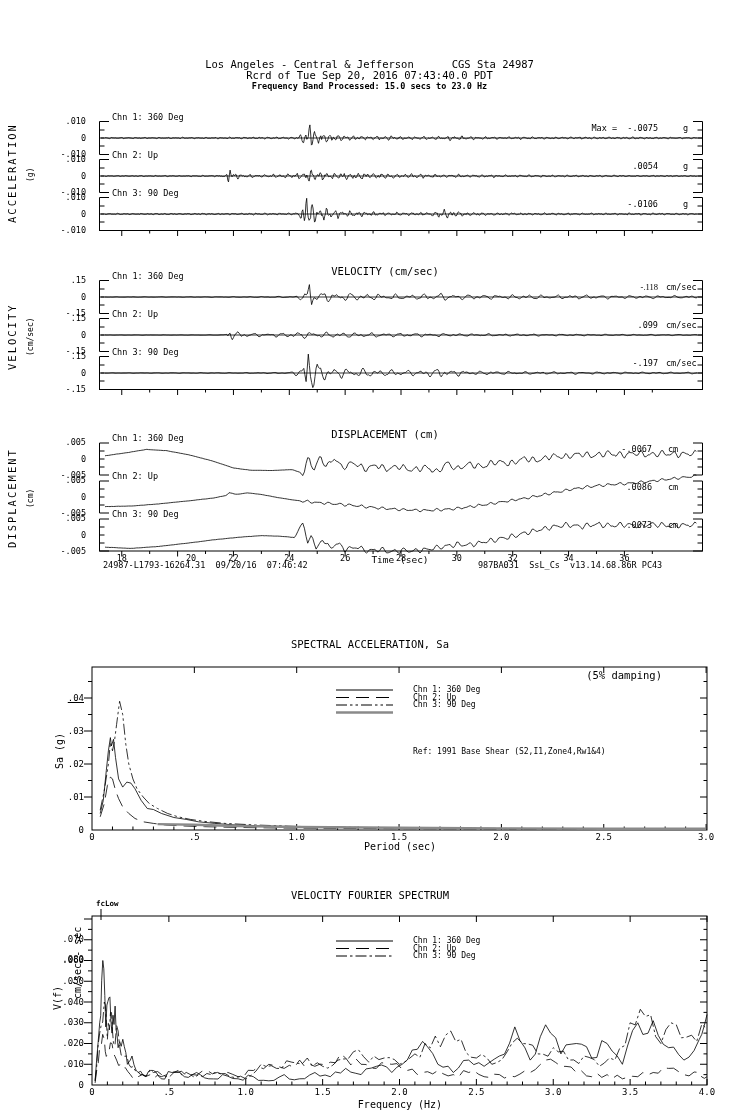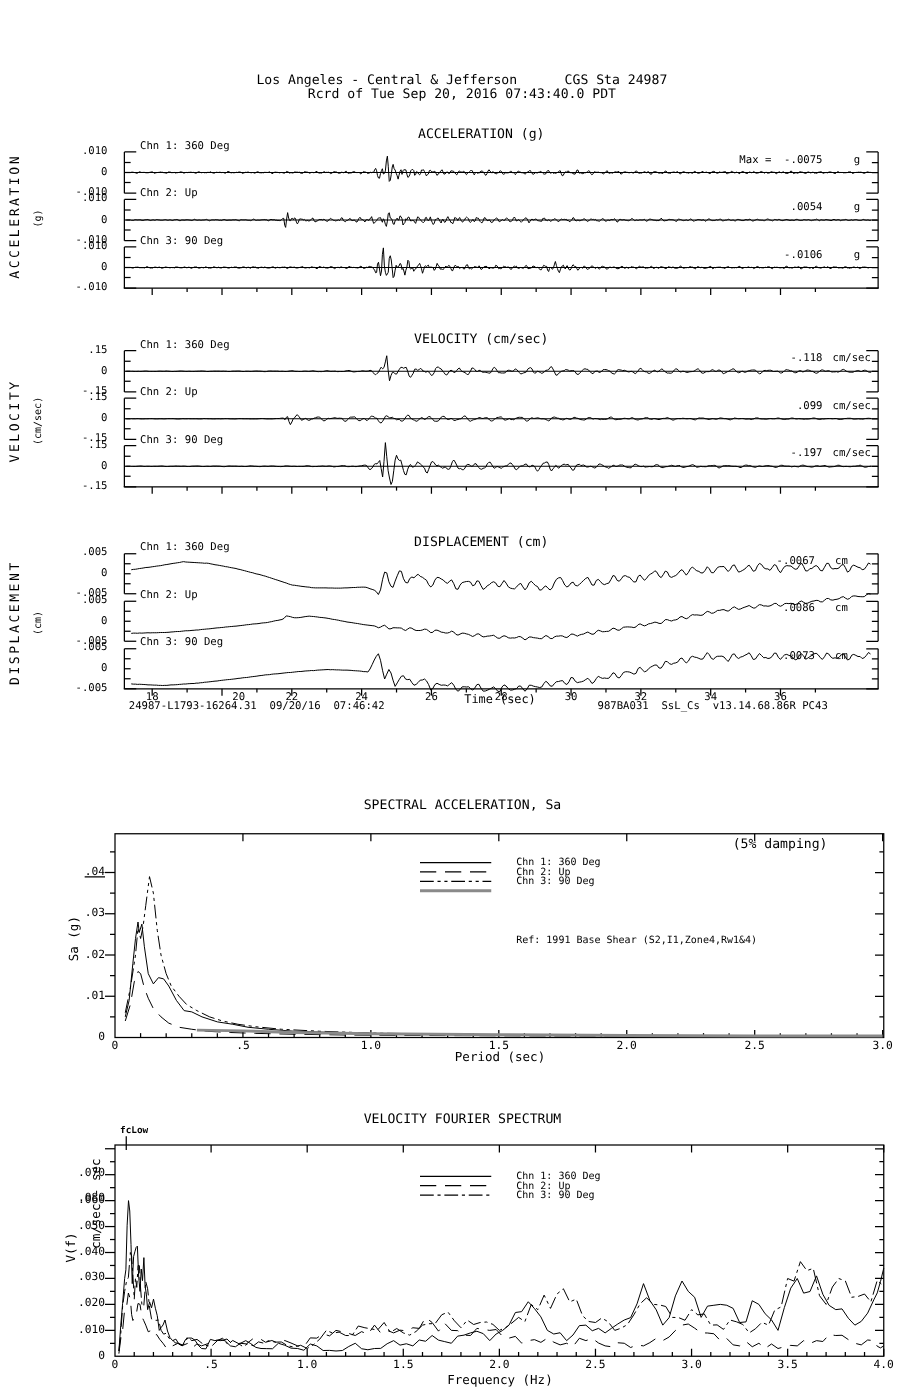--- a/index.html
+++ b/index.html
@@ -351,41 +351,41 @@
       <path d="M95.1 1082.9L96.6 1071.0L98.1 1064.2L99.7 1047.7L101.2 1045.9L102.7 1034.4L104.3 1039.3L105.3 1051.7L106.3 1056.4L107.4 1053.9L108.9 1052.5L110.4 1042.8L112.0 1043.5L113.5 1053.4L115.0 1056.5L116.6 1060.1L118.6 1065.4L120.7 1064.5L122.8 1068.4L125.3 1067.6L127.8 1071.5L130.4 1074.6L133.0 1078.3L135.5 1079.0L138.1 1076.7L142.2 1074.7L146.2 1076.3L150.4 1074.6L154.0 1078.1L157.5 1075.2L161.2 1076.7L166.3 1074.9L171.3 1071.9L176.6 1072.5L181.6 1071.2L186.7 1076.3L191.9 1074.6L197.0 1075.1L202.1 1071.2L207.3 1070.5L212.4 1073.8L217.5 1072.4L222.7 1074.6L227.8 1072.4L232.8 1074.4L238.1 1076.7L243.1 1077.5L248.2 1070.3L253.4 1070.5L258.5 1067.1L263.6 1068.7L268.8 1064.3L273.9 1065.5L279.0 1066.8L284.2 1068.4L289.3 1065.3L294.3 1067.5L299.6 1060.1L304.6 1066.4L309.7 1064.3L314.9 1066.3L320.0 1064.1L325.1 1064.7L330.3 1062.2L335.4 1062.7L340.5 1054.0L345.7 1058.0L350.8 1064.9L355.8 1058.7L361.1 1064.3L366.1 1064.5L371.2 1068.1L376.4 1068.4L381.5 1062.7L386.6 1063.6L391.8 1064.3L396.9 1063.6L402.0 1069.0L407.2 1070.5L412.3 1069.1L417.3 1074.5L422.6 1072.5L427.6 1071.7L432.7 1073.9L437.9 1070.5L443.0 1073.7L448.1 1075.9L453.3 1074.6L458.4 1077.2L463.5 1070.6L468.7 1072.5L473.8 1070.7L478.8 1074.4L484.1 1076.7L489.1 1077.4L494.2 1074.2L499.4 1074.6L504.5 1078.0L509.6 1076.0L514.8 1076.7L519.9 1074.1L525.0 1070.7L530.2 1072.5L535.3 1069.6L540.3 1064.4L545.6 1060.1L550.6 1059.2L555.7 1062.5L560.9 1066.3L566.0 1066.4L571.1 1067.0L576.3 1072.5L581.4 1070.8L586.5 1075.9L591.7 1076.7L596.8 1073.2L601.8 1077.4L607.1 1074.6L612.1 1078.7L617.2 1075.2L622.4 1078.8L627.5 1077.4L632.6 1076.3L637.8 1076.7L642.9 1072.5L648.0 1074.8L653.2 1072.5L658.3 1073.2L663.3 1067.7L668.6 1068.4L673.6 1068.2L678.7 1071.7L683.9 1074.6L689.0 1075.9L694.1 1072.0L699.3 1072.5L701.8 1077.0L704.4 1078.3L707.0 1076.7" fill="none" stroke="#000" stroke-width="0.8" stroke-linejoin="round" stroke-linecap="butt" stroke-dasharray="13,7"></path>
       <path d="M95.1 1080.8L96.6 1067.3L98.1 1045.0L99.7 1033.1L101.2 1025.1L102.7 1022.0L104.3 1002.0L105.3 1004.9L106.3 1019.9L107.4 1039.3L108.4 1022.1L109.4 1029.9L110.5 1012.4L111.5 1012.5L112.5 1031.3L113.5 1043.5L115.0 1045.2L116.6 1025.2L118.1 1031.0L119.7 1046.5L121.2 1055.1L122.8 1056.0L124.8 1056.3L126.8 1056.0L128.9 1064.3L130.9 1067.3L133.0 1066.6L135.1 1070.5L137.6 1071.3L140.1 1074.3L142.7 1074.6L146.3 1076.2L149.8 1069.9L153.5 1072.5L157.6 1071.5L161.6 1074.6L165.8 1076.7L169.9 1076.4L173.9 1072.5L178.1 1070.5L182.2 1075.5L186.2 1072.4L190.4 1074.6L194.5 1077.4L198.5 1074.8L202.7 1076.7L206.8 1073.5L210.8 1074.5L215.0 1072.5L220.1 1073.7L225.1 1073.6L230.4 1076.7L235.4 1077.7L240.5 1076.2L245.8 1078.8L250.8 1075.7L255.9 1071.2L261.1 1064.3L266.2 1066.5L271.3 1065.7L276.5 1068.4L281.6 1068.5L286.6 1060.8L291.9 1062.2L296.9 1063.1L302.0 1064.1L307.3 1058.0L312.3 1065.9L317.4 1062.8L322.6 1066.3L327.7 1068.1L332.8 1065.2L338.0 1060.1L343.1 1059.0L348.1 1058.9L353.4 1051.8L358.4 1049.7L363.5 1056.6L368.8 1062.2L373.8 1056.1L378.9 1059.6L384.1 1058.0L389.2 1057.6L394.3 1059.5L399.5 1064.3L404.6 1062.0L409.6 1058.3L414.9 1053.9L419.9 1057.3L425.0 1043.6L430.3 1047.7L435.3 1036.1L440.4 1046.7L445.6 1035.2L450.7 1031.0L455.8 1041.5L461.0 1039.3L466.1 1052.7L471.1 1057.2L476.4 1058.0L481.4 1054.4L486.5 1057.4L491.8 1064.3L496.8 1062.6L501.9 1059.7L507.1 1051.8L512.2 1042.9L517.3 1038.2L522.5 1043.5L527.6 1043.9L532.6 1045.2L537.9 1053.9L542.9 1054.1L548.0 1056.2L553.3 1047.7L558.3 1051.9L563.4 1051.1L568.6 1060.1L573.7 1059.9L578.8 1063.5L584.0 1056.0L589.1 1057.4L594.1 1059.5L599.4 1066.3L604.4 1063.0L609.5 1057.9L614.8 1060.1L619.8 1048.1L624.9 1045.5L630.1 1022.8L635.2 1024.9L640.3 1009.3L645.5 1016.5L650.6 1014.7L655.6 1036.5L660.9 1043.5L665.9 1029.6L671.0 1022.8L676.3 1024.8L681.3 1037.8L686.4 1037.2L691.6 1035.2L696.7 1041.5L701.8 1024.2L707.0 1029.0" fill="none" stroke="#000" stroke-width="0.8" stroke-linejoin="round" stroke-linecap="butt" stroke-dasharray="11,3,2.5,3"></path>
       <line x1="336" y1="941" x2="393" y2="941" stroke="#000" stroke-width="1"></line>
       <line x1="336" y1="948.5" x2="393" y2="948.5" stroke="#000" stroke-width="1" stroke-dasharray="13,7"></line>
       <line x1="336" y1="956" x2="393" y2="956" stroke="#000" stroke-width="1" stroke-dasharray="11,3,2.5,3"></line>
       <line x1="101" y1="909" x2="101" y2="920" stroke="#000" stroke-width="1"></line>
     </svg>
 
   <div class="lbl ctr" style="left:0;top:59px;width:739px;font-size:10.5px;">Los Angeles - Central &amp; Jefferson      CGS Sta 24987</div>
   <div class="lbl ctr" style="left:0;top:70px;width:739px;font-size:10.5px;">Rcrd of Tue Sep 20, 2016 07:43:40.0 PDT</div>
-
-  <div class="lbl ctr" style="left:85px;top:102px;width:600px;font-size:10.5px;">ACCELERATION (g)</div>
+  <div class="lbl ctr" style="left:0;top:82px;width:739px;font-size:8.5px;font-weight:bold;">Frequency Band Processed: 15.0 secs to 23.0 Hz</div>
+
   <div class="vtext" style="left:6px;top:223px;font-size:10.5px;letter-spacing:2px;">ACCELERATION</div>
   <div class="vtext" style="left:26px;top:182px;font-size:8px;">(g)</div>
   <div class="lbl" style="left:112px;top:113px;font-size:8.5px;">Chn 1: 360 Deg</div>
   <div class="lbl" style="left:112px;top:151px;font-size:8.5px;">Chn 2: Up</div>
   <div class="lbl" style="left:112px;top:189px;font-size:8.5px;">Chn 3: 90 Deg</div>
   <div class="lbl rgt" style="left:558px;top:124px;width:100px;font-size:8.5px;">Max =  -.0075</div>
   <div class="lbl" style="left:683px;top:124px;font-size:8.5px;">g</div>
   <div class="lbl rgt" style="left:558px;top:162px;width:100px;font-size:8.5px;">.0054</div>
   <div class="lbl" style="left:683px;top:162px;font-size:8.5px;">g</div>
   <div class="lbl rgt" style="left:558px;top:200px;width:100px;font-size:8.5px;">-.0106</div>
   <div class="lbl" style="left:683px;top:200px;font-size:8.5px;">g</div>
 
   <div class="lbl ctr" style="left:85px;top:266px;width:600px;font-size:10.5px;">VELOCITY (cm/sec)</div>
   <div class="vtext" style="left:6px;top:370px;font-size:10.5px;letter-spacing:2px;">VELOCITY</div>
   <div class="vtext" style="left:26px;top:356px;font-size:8px;">(cm/sec)</div>
   <div class="lbl" style="left:112px;top:272px;font-size:8.5px;">Chn 1: 360 Deg</div>
   <div class="lbl" style="left:112px;top:310px;font-size:8.5px;">Chn 2: Up</div>
   <div class="lbl" style="left:112px;top:348px;font-size:8.5px;">Chn 3: 90 Deg</div>
-  <div class="lbl rgt" style="left:558px;top:283px;width:100px;font-size:8.5px;">-.118</div>
+  <div class="lbl rgt" style="left:558px;top:283px;width:100px;font-size:8.5px;font-family:Liberation Serif, serif;">-.118</div>
   <div class="lbl" style="left:666px;top:283px;font-size:8.5px;">cm/sec</div>
   <div class="lbl rgt" style="left:558px;top:321px;width:100px;font-size:8.5px;">.099</div>
   <div class="lbl" style="left:666px;top:321px;font-size:8.5px;">cm/sec</div>
   <div class="lbl rgt" style="left:558px;top:359px;width:100px;font-size:8.5px;">-.197</div>
   <div class="lbl" style="left:666px;top:359px;font-size:8.5px;">cm/sec</div>
 
   <div class="lbl ctr" style="left:85px;top:429px;width:600px;font-size:10.5px;">DISPLACEMENT (cm)</div>
   <div class="vtext" style="left:6px;top:548px;font-size:10.5px;letter-spacing:2px;">DISPLACEMENT</div>
   <div class="vtext" style="left:26px;top:508px;font-size:8px;">(cm)</div>
   <div class="lbl" style="left:112px;top:434px;font-size:8.5px;">Chn 1: 360 Deg</div>

